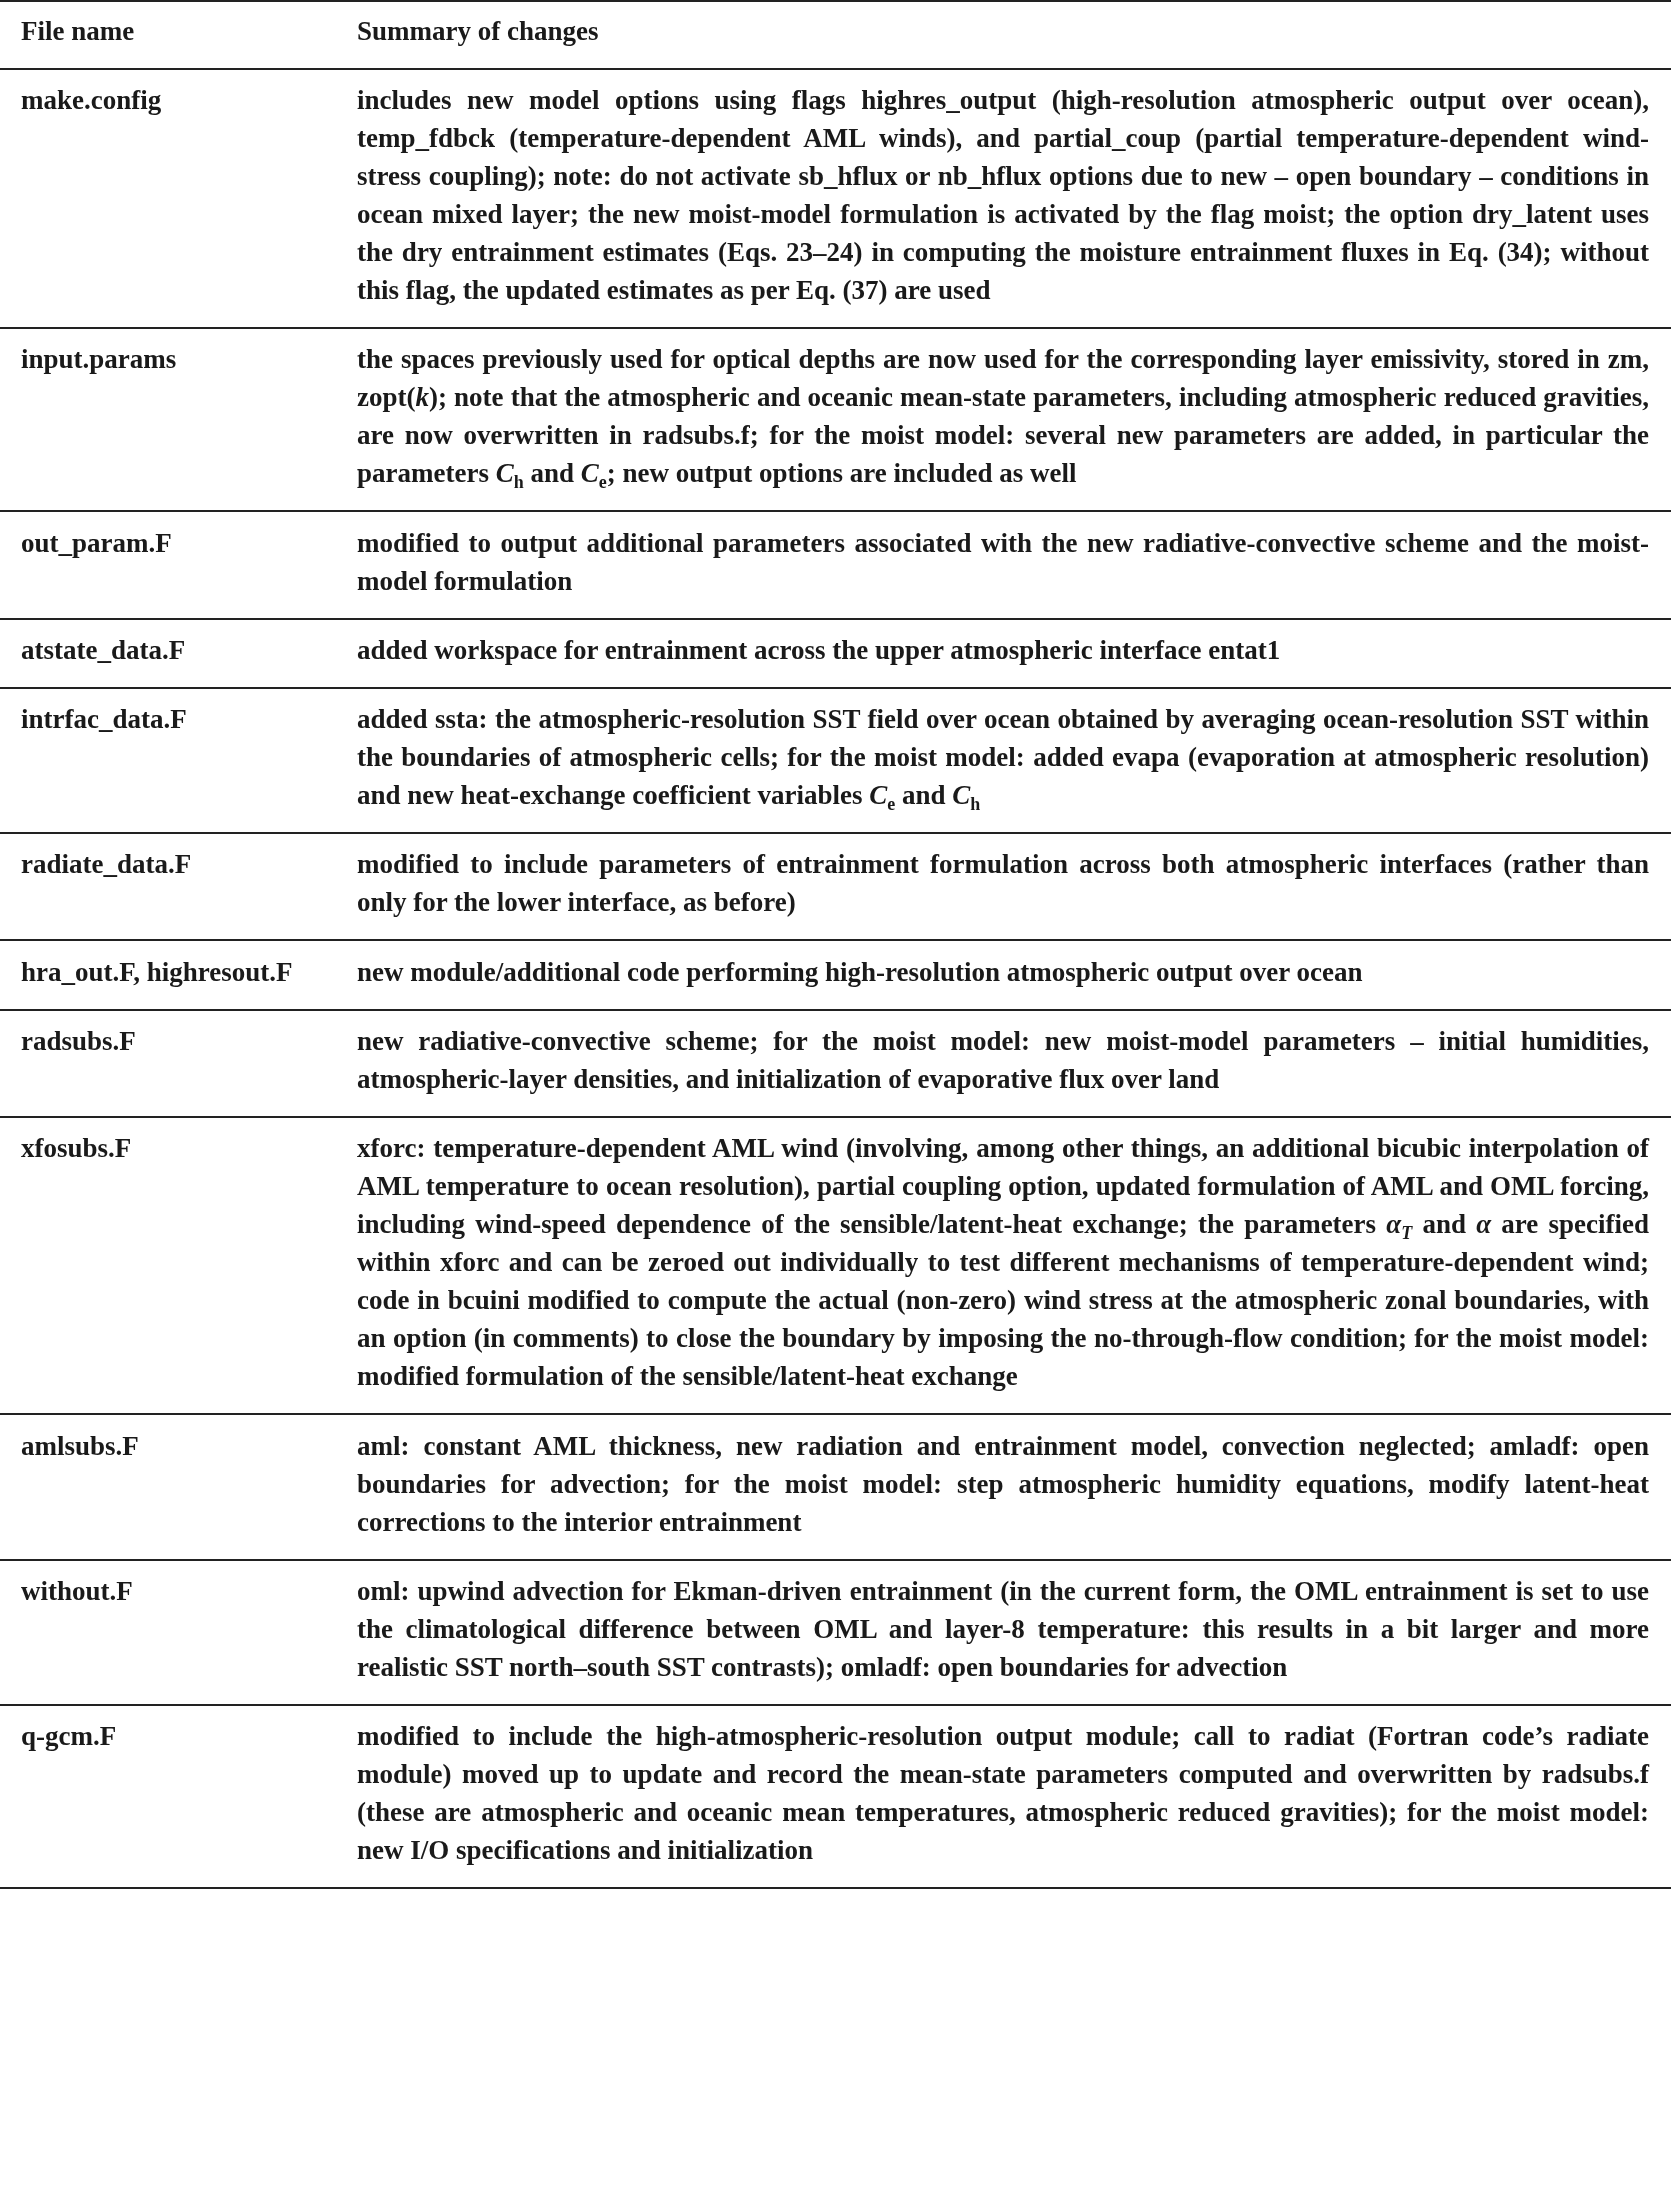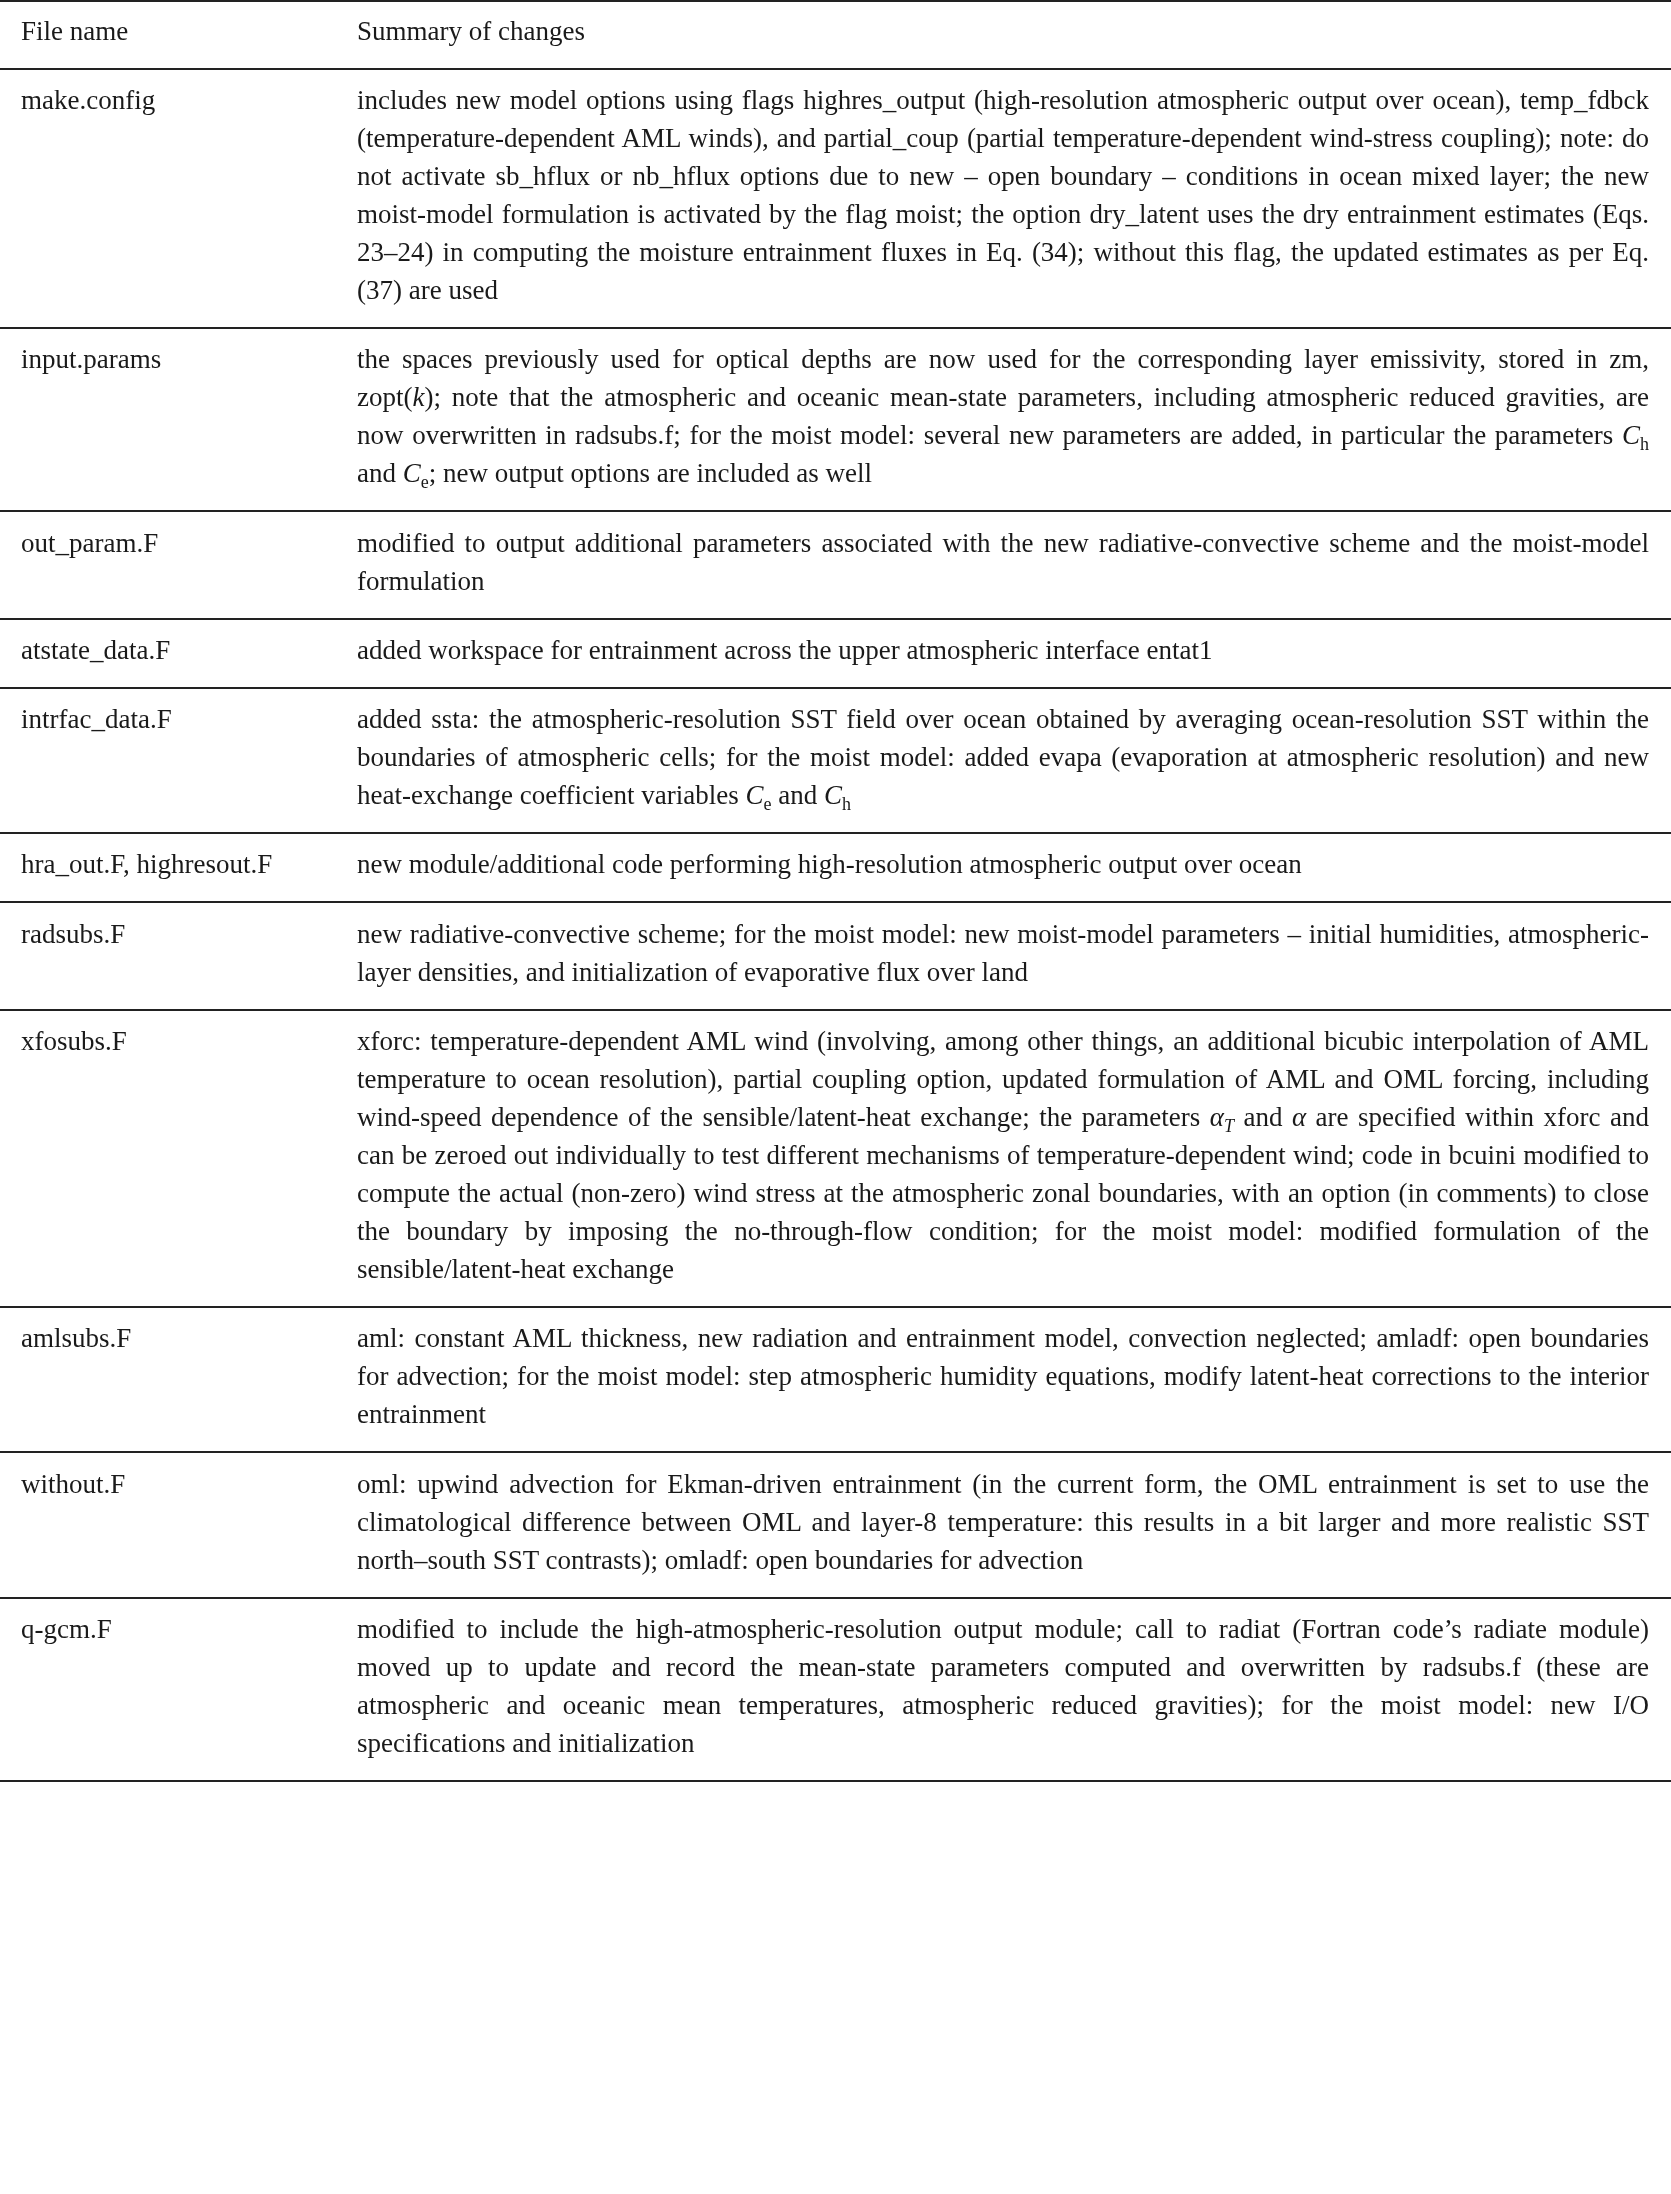--- a/index.html
+++ b/index.html
@@ -12,21 +12,21 @@
     line-height: 38px;
   }
   table { width: 1672px; border-collapse: collapse; table-layout: fixed; }
   col.c1 { width: 337px; }
   col.c2 { width: 1335px; }
   thead tr { border-top: 2.4px solid #222; border-bottom: 2.4px solid #222; }
   tbody tr { border-bottom: 2.4px solid #222; }
   td, th {
     vertical-align: top;
     text-align: left;
-    font-weight: normal;
+    font-weight: bold;
     padding: 11.3px 0 18px 0;
   }
   th { padding: 9.7px 0 18px 0; }
   td.fname, th.fname { padding-left: 21px; padding-right: 6.5px; }
   td.desc, th.desc { padding-left: 20px; padding-right: 23px; text-align: justify; }
   .math { font-style: italic; }
   sub { font-size: 18px; line-height: 0; vertical-align: -5.7px; font-style: normal; }
   sub.it { font-style: italic; }
 </style>
 </head>
@@ -59,20 +59,24 @@
       </tr>
       <tr>
         <td class="fname">atstate_data.F</td>
         <td class="desc">added workspace for entrainment across the upper atmospheric interface entat1</td>
       </tr>
       <tr>
         <td class="fname">intrfac_data.F</td>
         <td class="desc"><span>added ssta: the atmospheric-resolution SST field over ocean obtained by averaging ocean-resolution SST within the boundaries of atmospheric cells; for the moist model: added evapa (evaporation at atmospheric resolution) and new heat-exchange coefficient variables </span><span class="math"><span>C</span><sub>e</sub></span><span> and </span><span class="math"><span>C</span><sub>h</sub></span></td>
       </tr>
       <tr>
+        <td class="fname">radiate_data.F</td>
+        <td class="desc">modified to include parameters of entrainment formulation across both atmospheric interfaces (rather than only for the lower interface, as before)</td>
+      </tr>
+      <tr>
         <td class="fname">hra_out.F, highresout.F</td>
         <td class="desc">new module/additional code performing high-resolution atmospheric output over ocean</td>
       </tr>
       <tr>
         <td class="fname">radsubs.F</td>
         <td class="desc">new radiative-convective scheme; for the moist model: new moist-model parameters – initial humidities, atmospheric-layer densities, and initialization of evaporative flux over land</td>
       </tr>
       <tr>
         <td class="fname">xfosubs.F</td>
         <td class="desc"><span>xforc: temperature-dependent AML wind (involving, among other things, an additional bicubic interpolation of AML temperature to ocean resolution), partial coupling option, updated formulation of AML and OML forcing, including wind-speed dependence of the sensible/latent-heat exchange; the parameters </span><span class="math"><span>α</span><sub class="it">T</sub></span><span> and </span><span class="math">α</span><span> are specified within xforc and can be zeroed out individually to test different mechanisms of temperature-dependent wind; code in bcuini modified to compute the actual (non-zero) wind stress at the atmospheric zonal boundaries, with an option (in comments) to close the boundary by imposing the no-through-flow condition; for the moist model: modified formulation of the sensible/latent-heat exchange</span></td>

